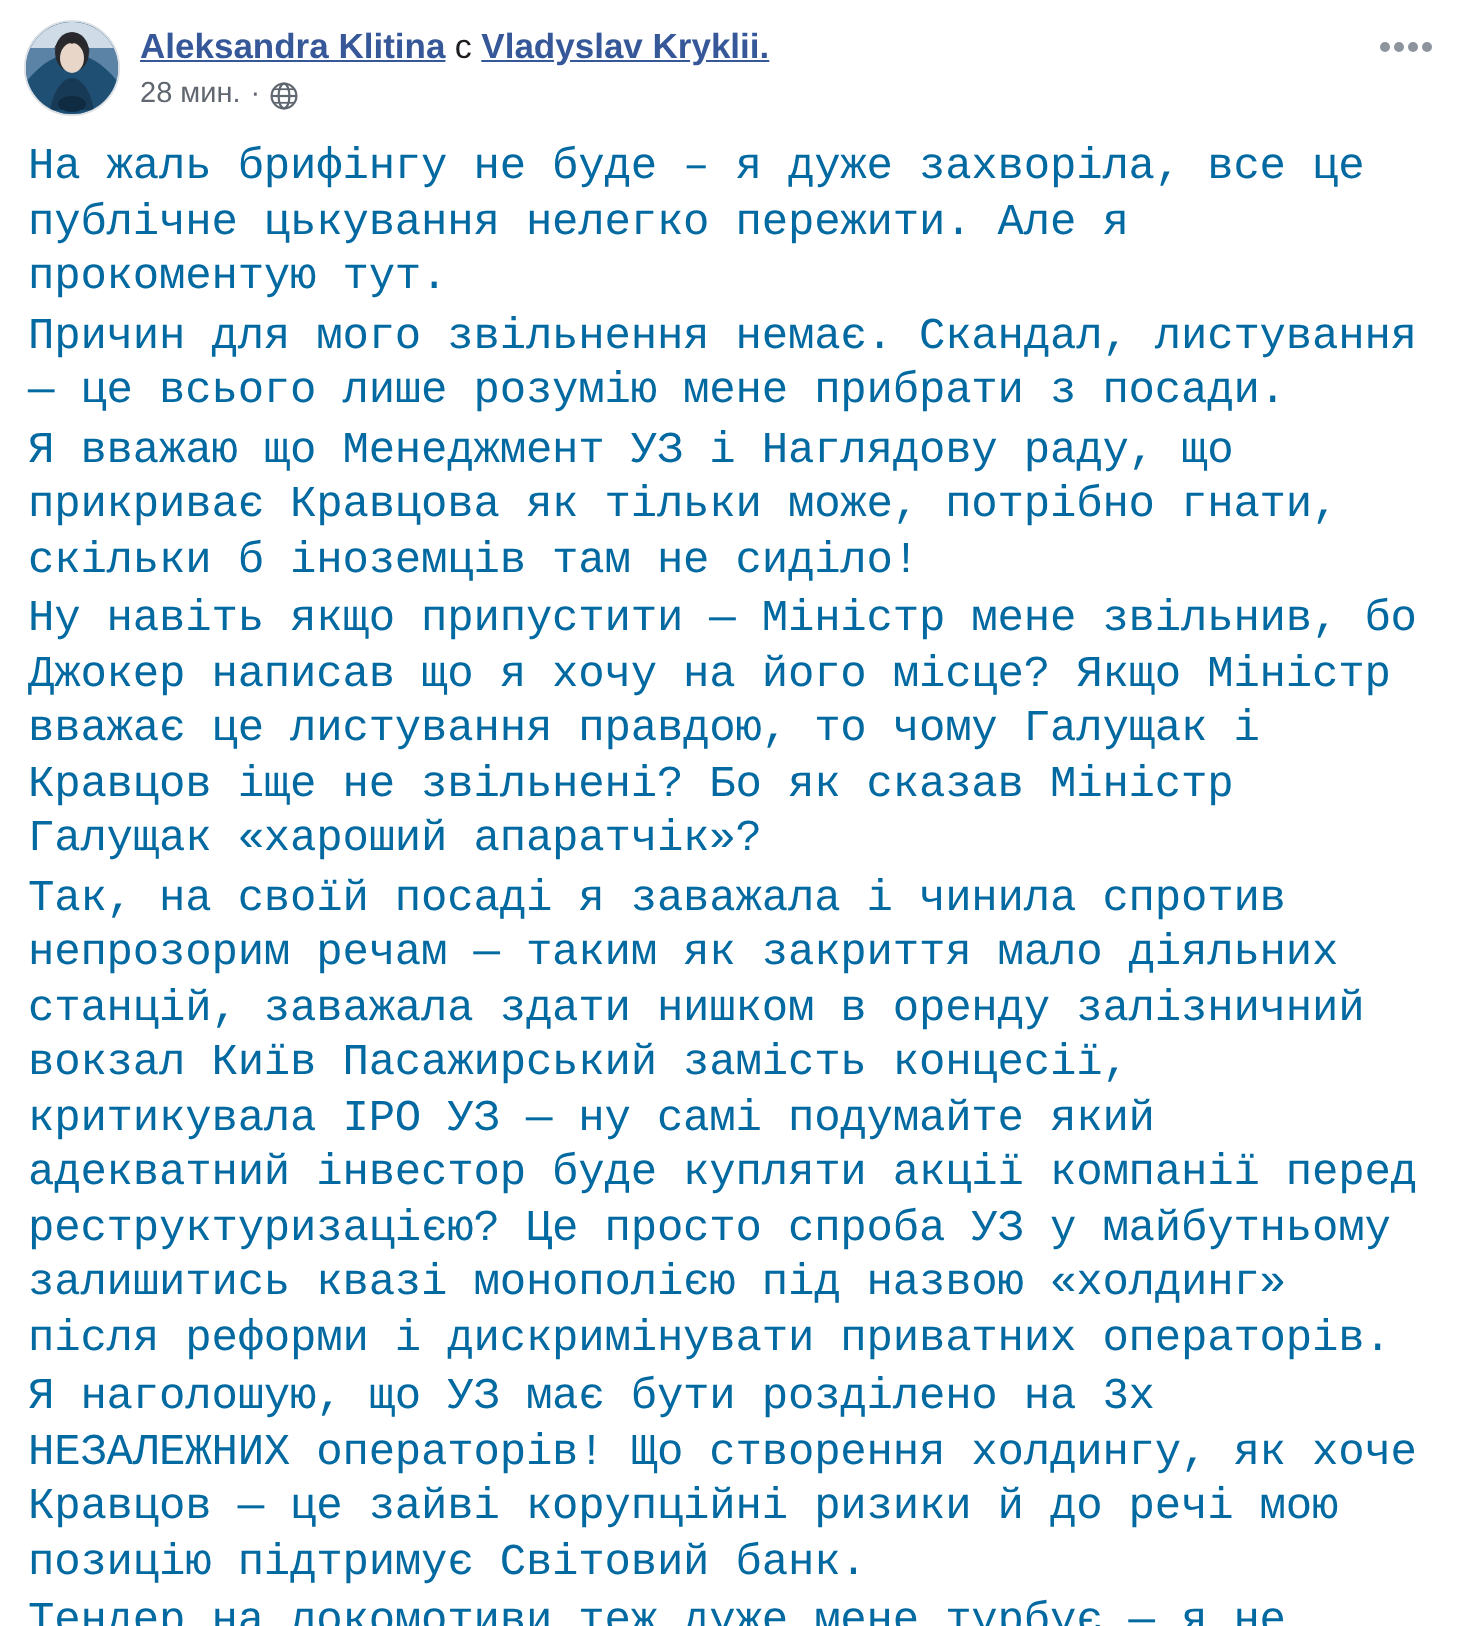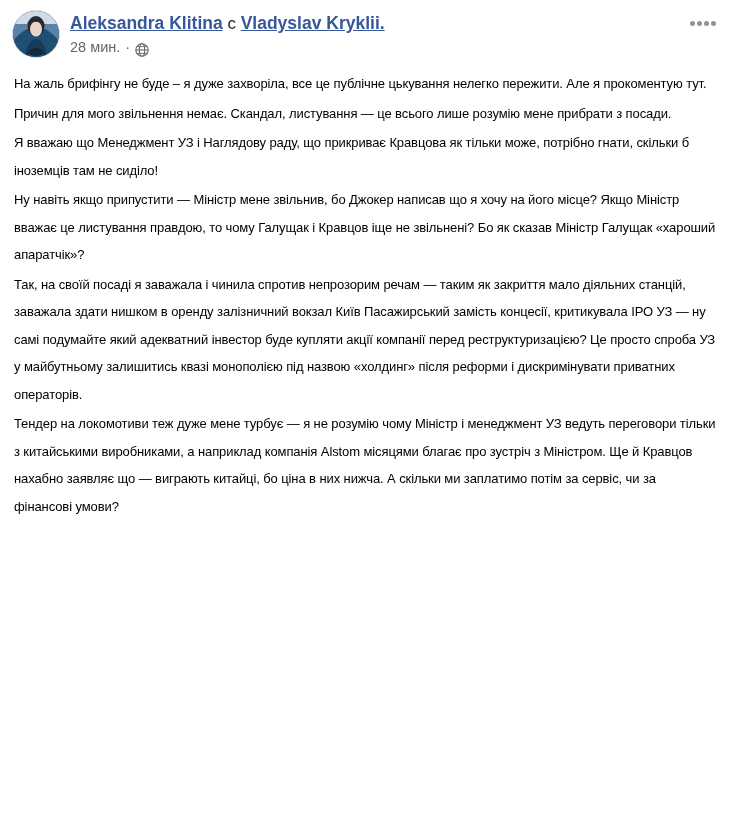--- a/index.html
+++ b/index.html
@@ -64,21 +64,21 @@
   .tagged-name {
     color: #365899;
     font-weight: bold;
     font-size: 17.5px;
   }
   .meta-line {
     margin-top: 3px;
     font-size: 14.5px;
     color: #616770;
     display: flex;
-    align-items: flex-end;
+    align-items: center;
     line-height: 18px;
   }
   .timestamp {
     color: #616770;
   }
   .dot-sep {
     margin: 0 5px;
     color: #616770;
   }
   .globe-icon {
@@ -104,24 +104,24 @@
     width: 5px;
     height: 5px;
     border-radius: 50%;
     background: #8d949e;
   }
   .post-body {
     padding: 6px 14px 0 14px;
   }
   .post-body p {
     margin: 0 0 2px 0;
-    font-size: 13px;
+    font-size: 22px;
     line-height: 27.5px;
-    color: #000000;
-    font-family: Liberation Sans, sans-serif;
+    color: #0369a1;
+    font-family: Liberation Mono, monospace;
     letter-spacing: -0.1px;
   }
 </style>
 </head>
 <body>
 
 <div class="post">
 
   <div class="post-header">
 
@@ -164,16 +164,17 @@
       <span></span>
     </div>
   </div>
 
   <div class="post-body">
     <p>На жаль брифінгу не буде – я дуже захворіла, все це публічне цькування нелегко пережити. Але я прокоментую тут.</p>
     <p>Причин для мого звільнення немає. Скандал, листування — це всього лише розумію мене прибрати з посади.</p>
     <p>Я вважаю що Менеджмент УЗ і Наглядову раду, що прикриває Кравцова як тільки може, потрібно гнати, скільки б іноземців там не сиділо!</p>
     <p>Ну навіть якщо припустити — Міністр мене звільнив, бо Джокер написав що я хочу на його місце? Якщо Міністр вважає це листування правдою, то чому Галущак і Кравцов іще не звільнені? Бо як сказав Міністр Галущак «хароший апаратчік»?</p>
     <p>Так, на своїй посаді я заважала і чинила спротив непрозорим речам — таким як закриття мало діяльних станцій, заважала здати нишком в оренду залізничний вокзал Київ Пасажирський замість концесії, критикувала ІРО УЗ — ну самі подумайте який адекватний інвестор буде купляти акції компанії перед реструктуризацією? Це просто спроба УЗ у майбутньому залишитись квазі монополією під назвою «холдинг» після реформи і дискримінувати приватних операторів.</p>
+    <p>Я наголошую, що УЗ має бути розділено на 3х НЕЗАЛЕЖНИХ операторів! Що створення холдингу, як хоче Кравцов — це зайві корупційні ризики й до речі мою позицію підтримує Світовий банк.</p>
     <p>Тендер на локомотиви теж дуже мене турбує — я не розумію чому Міністр і менеджмент УЗ ведуть переговори тільки з китайськими виробниками, а наприклад компанія Alstom місяцями благає про зустріч з Міністром. Ще й Кравцов нахабно заявляє що — виграють китайці, бо ціна в них нижча. А скільки ми заплатимо потім за сервіс, чи за фінансові умови?</p>
   </div>
 
 </div>
 
 </body></html>

